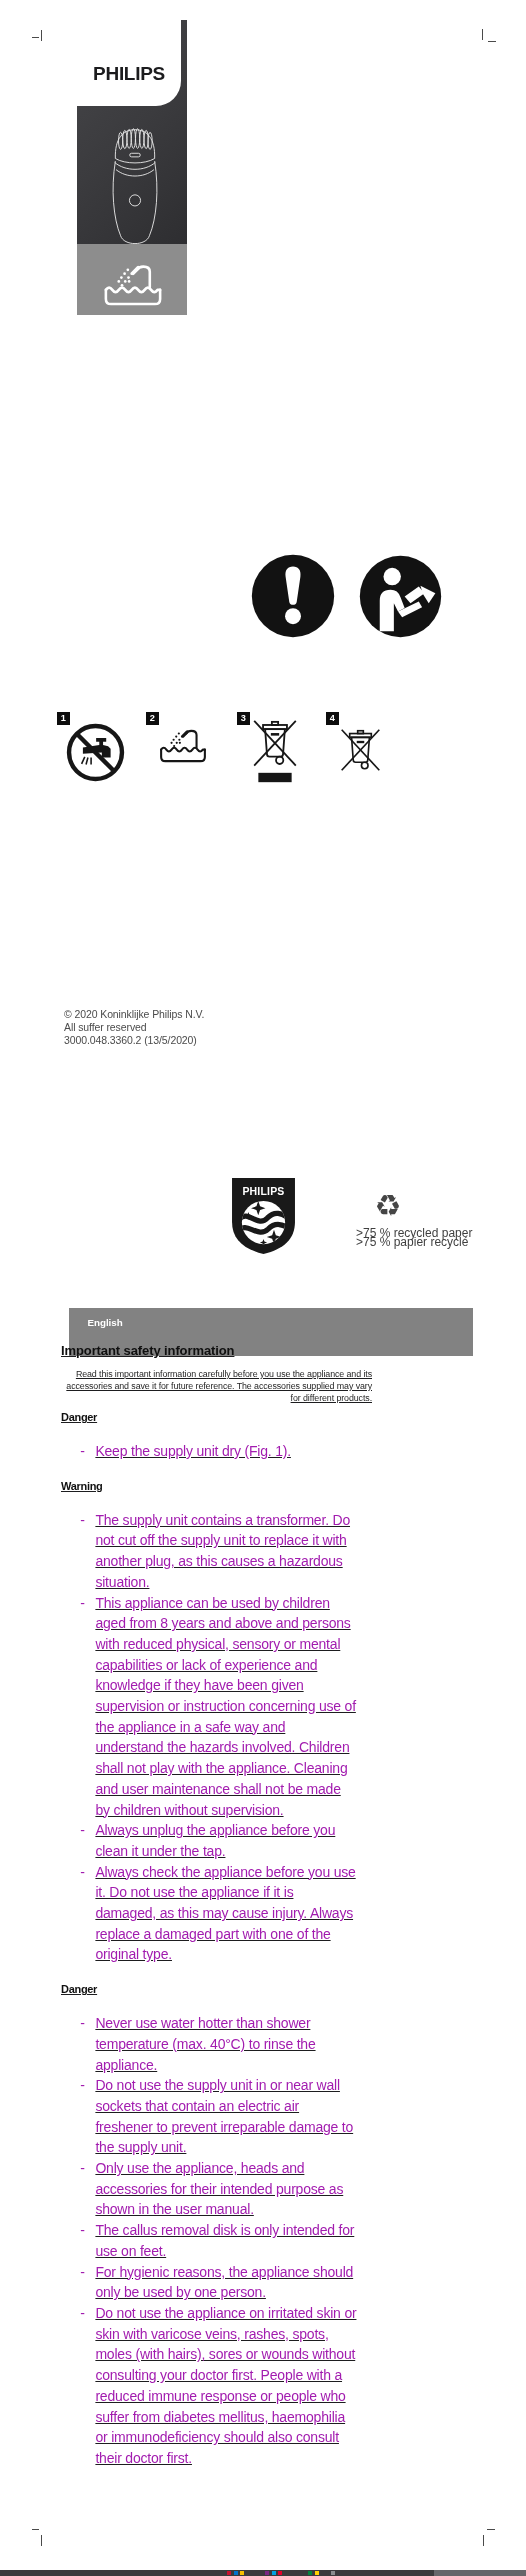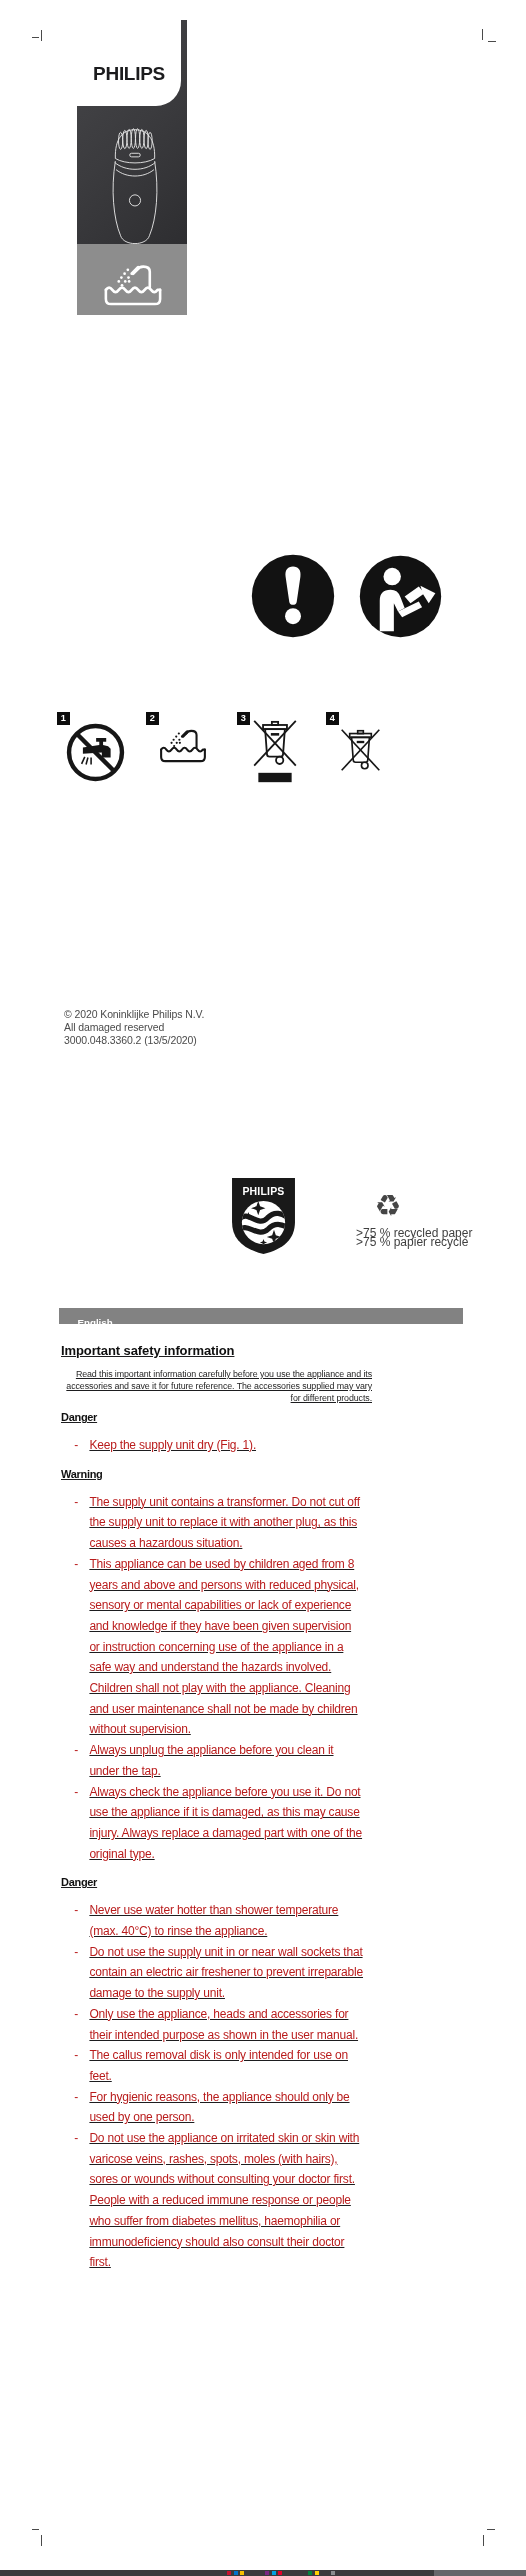--- a/index.html
+++ b/index.html
@@ -32,30 +32,30 @@
   .copyright{position:absolute;left:64px;top:1008px;font-size:10.5px;line-height:12.8px;color:#4b4b4b;
              letter-spacing:-0.1px;}
 
   
   .shield{position:absolute;left:230px;top:1176px;width:67px;height:80px;}
   .recycle{position:absolute;left:371px;top:1187px;width:34px;height:37px;font-size:30px;color:#454545;
            line-height:37px;text-align:center;}
   .recycled-note{position:absolute;left:356px;top:1229px;font-size:12px;line-height:9.2px;color:#3f3f3f;}
 
   
-  .lang-bar{position:absolute;left:59px;top:1308px;width:404px;height:16px;background:#828282;}
+  .lang-bar{position:absolute;left:69px;top:1308px;width:404px;height:48px;background:#828282;}
   .lang-bar .lang-label{position:absolute;left:18.4px;top:9.2px;color:#fff;font-size:9.8px;font-weight:bold;}
 
   
   .safety{position:absolute;left:61px;top:1343px;width:314px;letter-spacing:-0.2px;text-decoration:underline;}
   .safety .title{font-size:13px;font-weight:bold;color:#101010;margin:0 0 9.8px 0;letter-spacing:-0.1px;}
   .safety .intro{font-size:8.9px;line-height:12px;color:#262626;margin:0 0 5.9px 0;width:311px;
                  letter-spacing:-0.1px;text-align:right;}
   .sec-h{font-size:11px;font-weight:bold;color:#101010;margin:7.2px 0 3.3px 0;letter-spacing:-0.3px;}
-  .sec-list{list-style:none;margin:12px;padding:0;font-size:12px;line-height:20.7px;color:#b91c1c;}
+  .sec-list{list-style:none;margin:18px;padding:0;font-size:14px;line-height:20.7px;color:#a21caf;}
   .sec-list li{position:relative;padding-left:16.4px;}
   .sec-list li::before{content:"-";position:absolute;left:1.3px;top:0;}
 
   
   .print-bar{position:absolute;left:0;top:2570px;width:526px;height:5.9px;background:#3a3a3c;}
   .print-bar .lighter{position:absolute;right:0;top:0;width:92px;height:5.9px;background:#66666a;}
   .speck{position:absolute;top:1.3px;width:3.9px;height:3.3px;}
 </style>
 </head>
 <body>
@@ -188,21 +188,21 @@
       <path d="M31 28 L69 28 L65.5 76 Q65.5 81 60.5 81 L39.5 81 Q34.5 81 34.5 76 Z"></path>
       <line x1="42" y1="38" x2="58" y2="38" stroke-width="5"></line>
       <circle cx="59" cy="88" r="7"></circle>
       <line x1="10" y1="12" x2="90" y2="98"></line>
       <line x1="90" y1="12" x2="10" y2="98"></line>
     </g>
   </svg>
 
   <div class="copyright">
     <div>© 2020 Koninklijke Philips N.V.</div>
-    <div>All damaged reserved</div>
+    <div>All suffer reserved</div>
     <div>3000.048.3360.2 (13/5/2020)</div>
   </div>
 
   <svg class="shield" viewBox="0 0 102 122">
     <defs>
         <clipPath id="shieldCircle">
           <circle cx="51" cy="71" r="33"></circle>
         </clipPath>
       </defs>
     <path d="M3 3 H99 V70 C99 96 82 111 51 119 C20 111 3 96 3 70 Z" fill="#191919"></path>

